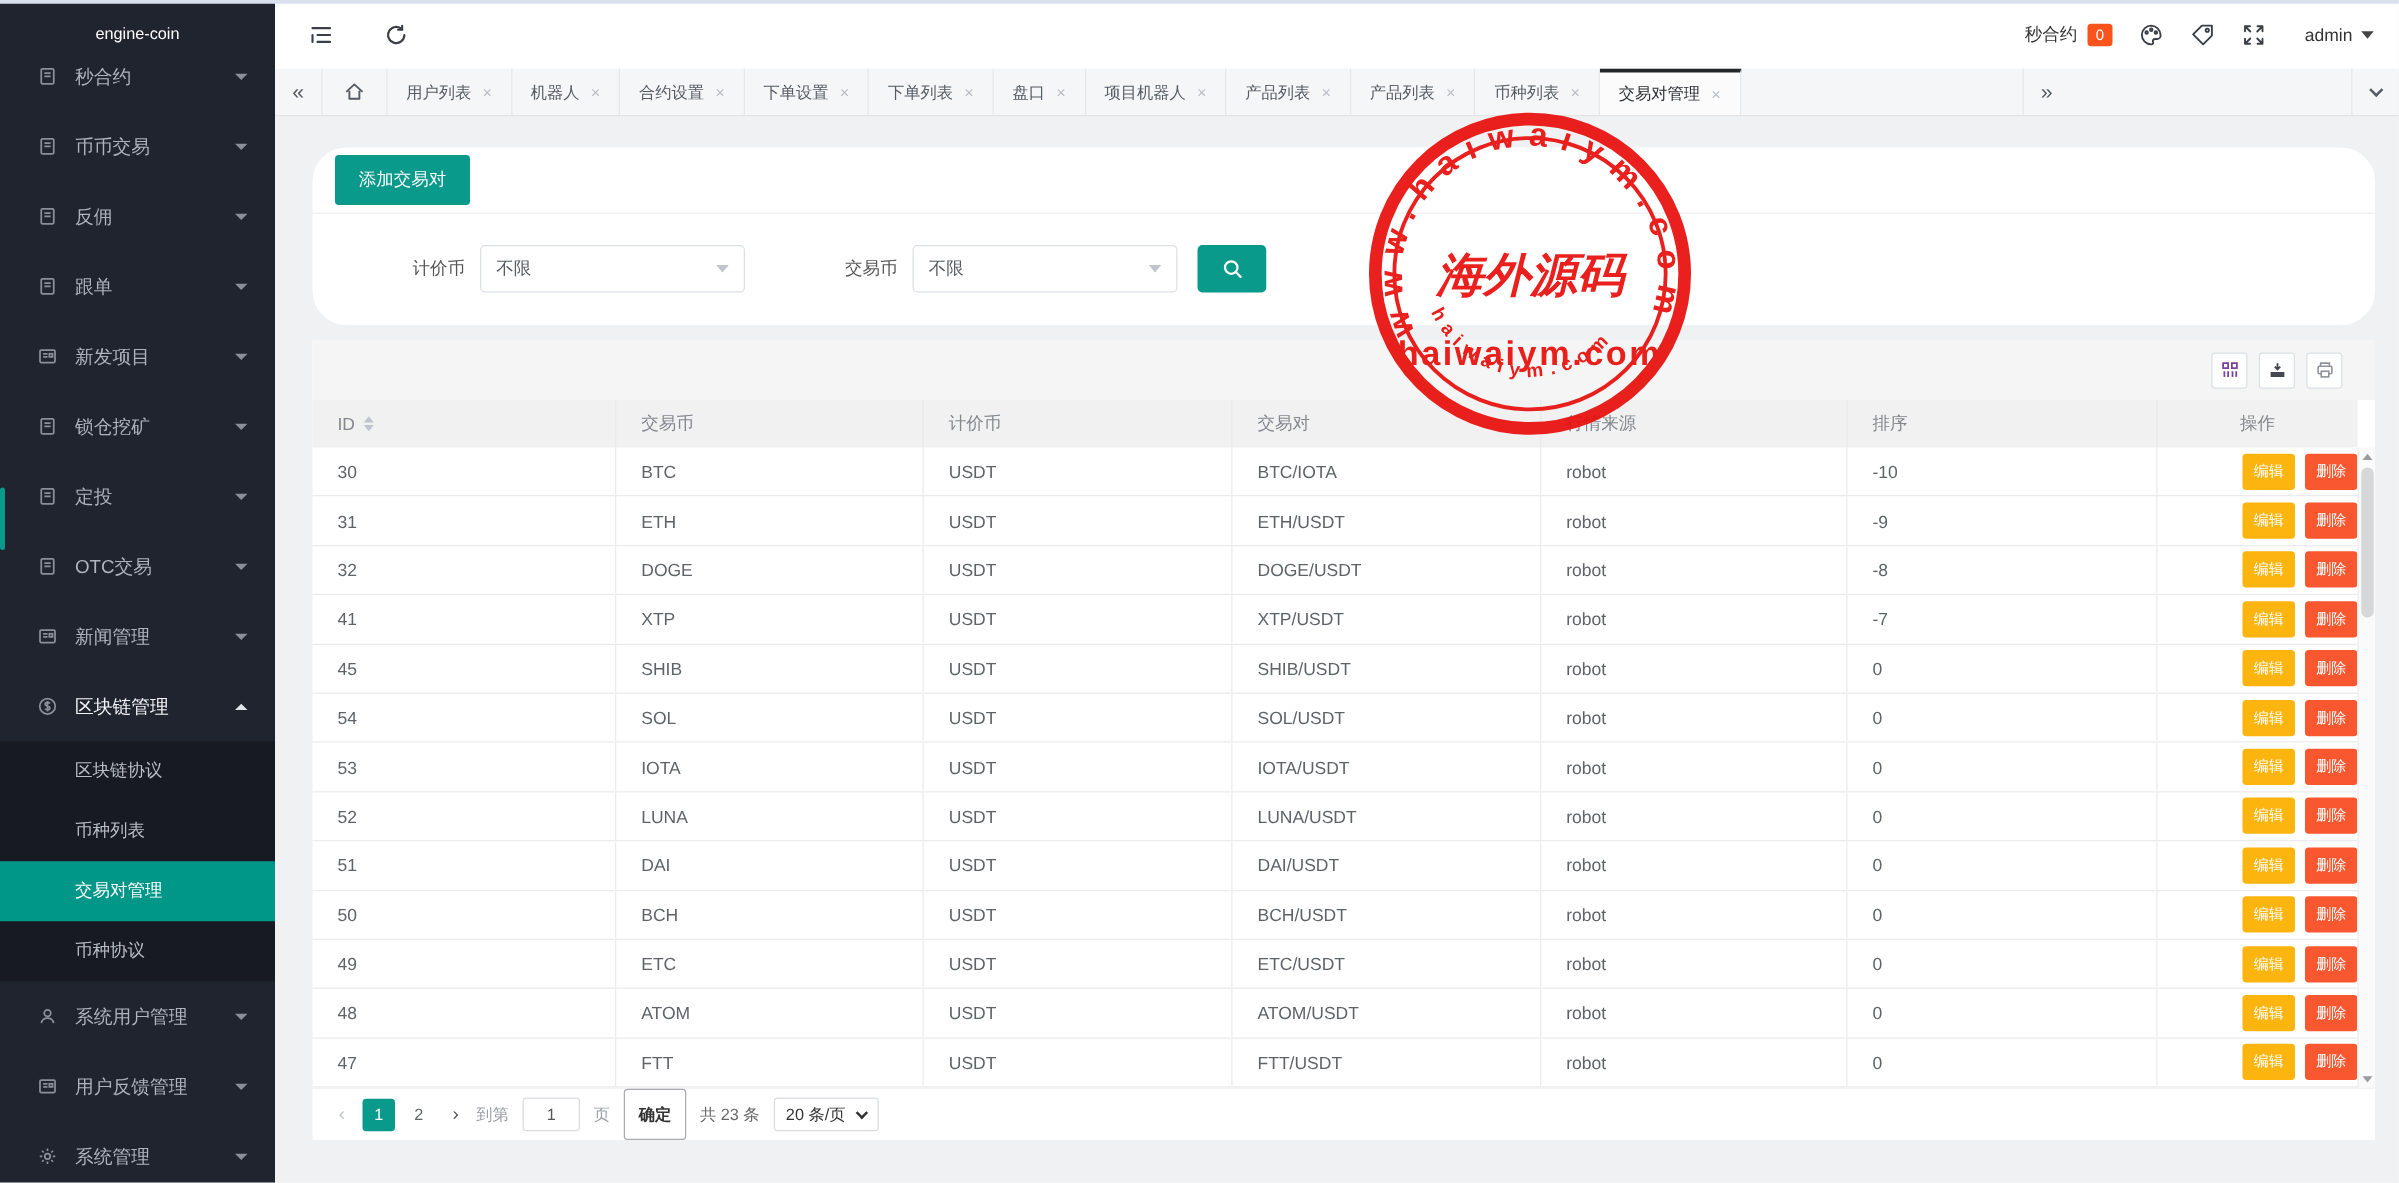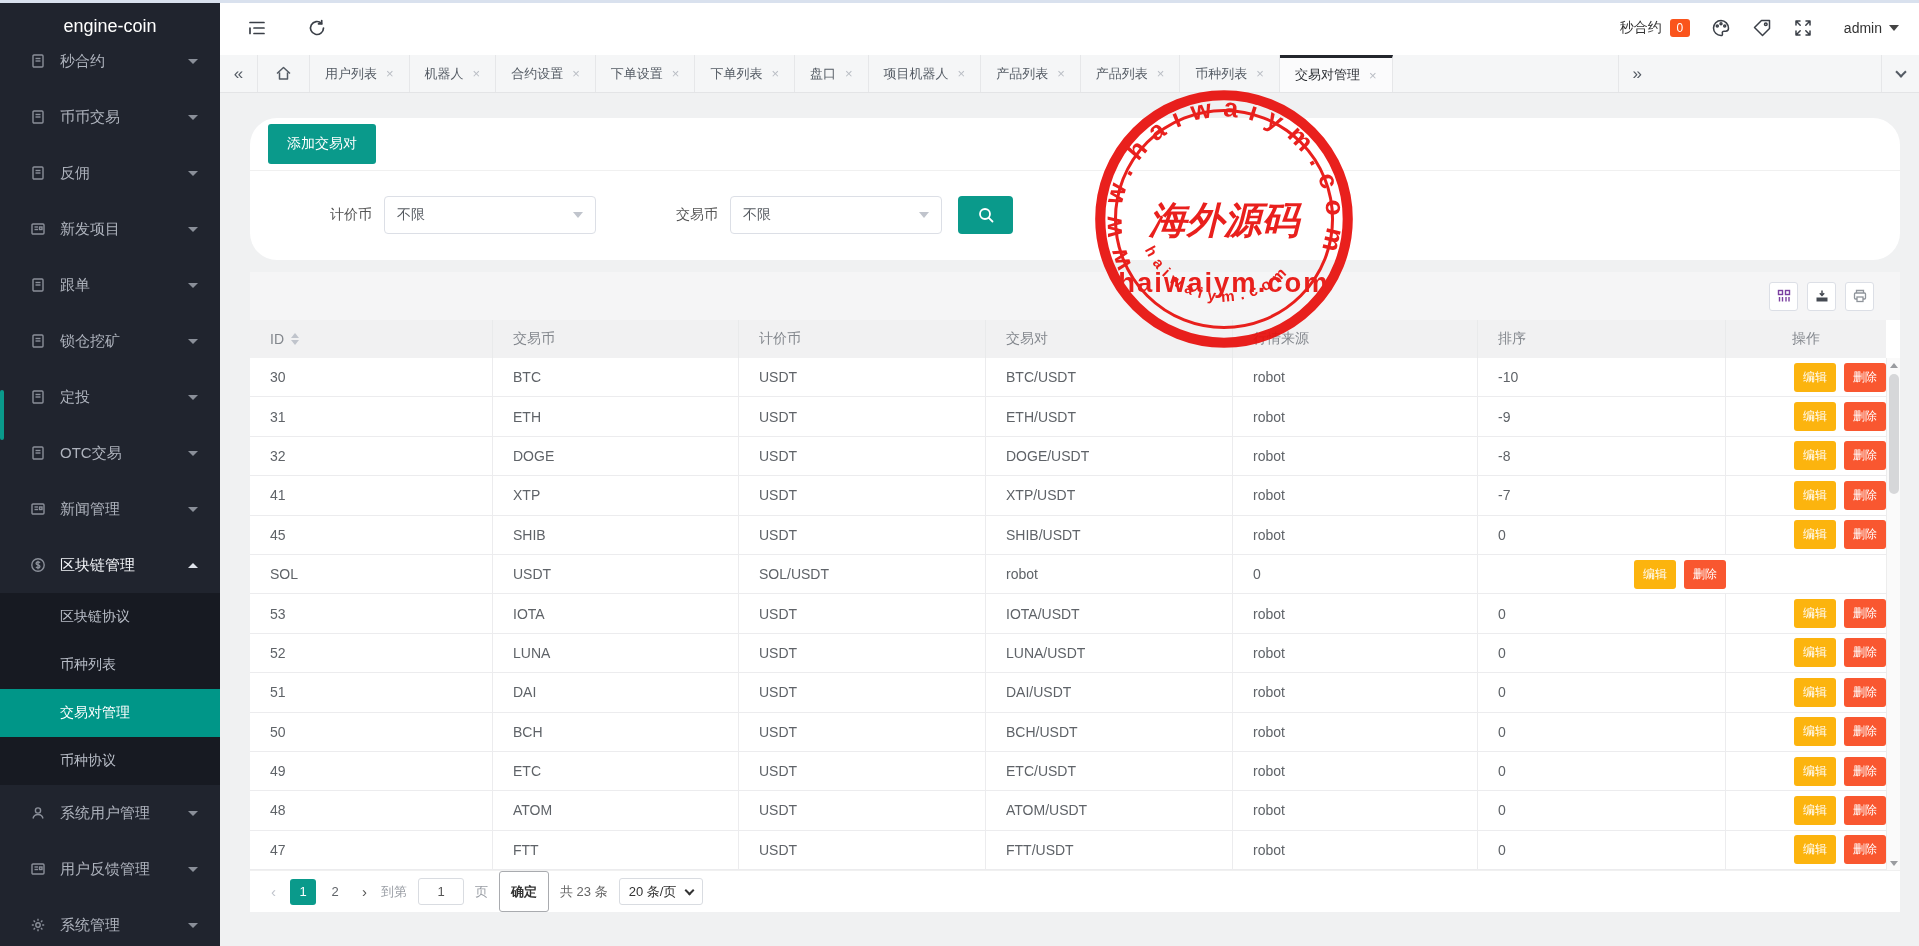--- a/index.html
+++ b/index.html
@@ -1,21 +1,21 @@
 <!DOCTYPE html>
 <html><head>
 <meta charset="utf-8">
 <style>
   * { margin:0; padding:0; box-sizing:border-box; }
   html,body { width:1919px; height:946px; overflow:hidden; font-family:"Liberation Sans", sans-serif; background:#f0f1f2; }
   .top-strip { position:absolute; left:0; top:0; width:1919px; height:3px; background:#d9e1ee; z-index:60; }
 
   
   .sidebar { position:absolute; left:0; top:0; width:220px; height:946px; background:#20242e; z-index:5; overflow:hidden; }
-  .logo { height:42px; display:flex; align-items:center; justify-content:center; color:#ffffff; font-size:18px; padding-top:10px; }
+  .logo { height:42px; display:flex; align-items:center; justify-content:center; color:#ffffff; font-size:13px; padding-top:10px; }
   .side-scroll-thumb { position:absolute; left:0; top:390px; width:4px; height:50px; background:#0a9a8b; border-radius:2px; }
   .side-nav { margin-top:-9px; }
   .side-item { height:56px; display:flex; align-items:center; padding:0 22px 0 30px; color:#aeb3bd; font-size:15px; cursor:pointer; }
   .side-item .si-icon { width:16px; height:16px; margin-right:14px; flex:none; }
   .si-icon path, .si-icon rect, .si-icon circle, .si-icon line { stroke:#8a8f99; fill:none; stroke-width:1.4; }
   .si-label { flex:1; white-space:nowrap; }
   .caret-down { width:0; height:0; border-left:5px solid transparent; border-right:5px solid transparent; border-top:5px solid #8a8f99; }
   .caret-up { width:0; height:0; border-left:5px solid transparent; border-right:5px solid transparent; border-bottom:5px solid #dfe3ea; }
   .side-item.expanded { color:#f2f4f8; }
   .submenu { background:#171a22; }
@@ -140,35 +140,35 @@
       <svg class="si-icon" viewBox="0 0 16 16">
           <rect x="3" y="2" width="10" height="12" rx="1"></rect>
           <line x1="5.5" y1="5.5" x2="10.5" y2="5.5"></line>
           <line x1="5.5" y1="8" x2="10.5" y2="8"></line>
         </svg>
       <span class="si-label">反佣</span>
         <i class="caret-down"></i>
     </div>
     <div class="side-item">
       <svg class="si-icon" viewBox="0 0 16 16">
+          <rect x="3" y="2" width="10" height="12" rx="1"></rect>
+          <line x1="5.5" y1="5.5" x2="10.5" y2="5.5"></line>
+          <line x1="5.5" y1="8" x2="10.5" y2="8"></line>
+        </svg>
+      <span class="si-label">跟单</span>
+        <i class="caret-down"></i>
+    </div>
+    <div class="side-item">
+      <svg class="si-icon" viewBox="0 0 16 16">
           <rect x="2" y="3" width="12" height="10" rx="1"></rect>
           <line x1="4.5" y1="6" x2="8" y2="6"></line>
           <line x1="4.5" y1="8.5" x2="8" y2="8.5"></line>
           <rect x="9.5" y="6" width="2.5" height="2.5"></rect>
         </svg>
       <span class="si-label">新发项目</span>
-        <i class="caret-down"></i>
-    </div>
-    <div class="side-item">
-      <svg class="si-icon" viewBox="0 0 16 16">
-          <rect x="3" y="2" width="10" height="12" rx="1"></rect>
-          <line x1="5.5" y1="5.5" x2="10.5" y2="5.5"></line>
-          <line x1="5.5" y1="8" x2="10.5" y2="8"></line>
-        </svg>
-      <span class="si-label">跟单</span>
         <i class="caret-down"></i>
     </div>
     <div class="side-item">
       <svg class="si-icon" viewBox="0 0 16 16">
           <rect x="3" y="2" width="10" height="12" rx="1"></rect>
           <line x1="5.5" y1="5.5" x2="10.5" y2="5.5"></line>
           <line x1="5.5" y1="8" x2="10.5" y2="8"></line>
         </svg>
       <span class="si-label">锁仓挖矿</span>
         <i class="caret-down"></i>
@@ -442,21 +442,21 @@
             <span>操作</span>
           </div>
       </div>
 
       <div class="t-body">
 
           <div class="t-row t-grid">
             <div class="td">30</div>
             <div class="td">BTC</div>
             <div class="td">USDT</div>
-            <div class="td">BTC/USDT</div>
+            <div class="td">BTC/IOTA</div>
             <div class="td">robot</div>
             <div class="td">-10</div>
             <div class="td">
               <button class="btn-edit">编辑</button>
               <button class="btn-del">删除</button>
             </div>
           </div>
 
           <div class="t-row t-grid">
             <div class="td">31</div>
@@ -504,20 +504,21 @@
             <div class="td">SHIB/USDT</div>
             <div class="td">robot</div>
             <div class="td">0</div>
             <div class="td">
               <button class="btn-edit">编辑</button>
               <button class="btn-del">删除</button>
             </div>
           </div>
 
           <div class="t-row t-grid">
+            <div class="td">54</div>
             <div class="td">SOL</div>
             <div class="td">USDT</div>
             <div class="td">SOL/USDT</div>
             <div class="td">robot</div>
             <div class="td">0</div>
             <div class="td">
               <button class="btn-edit">编辑</button>
               <button class="btn-del">删除</button>
             </div>
           </div>

